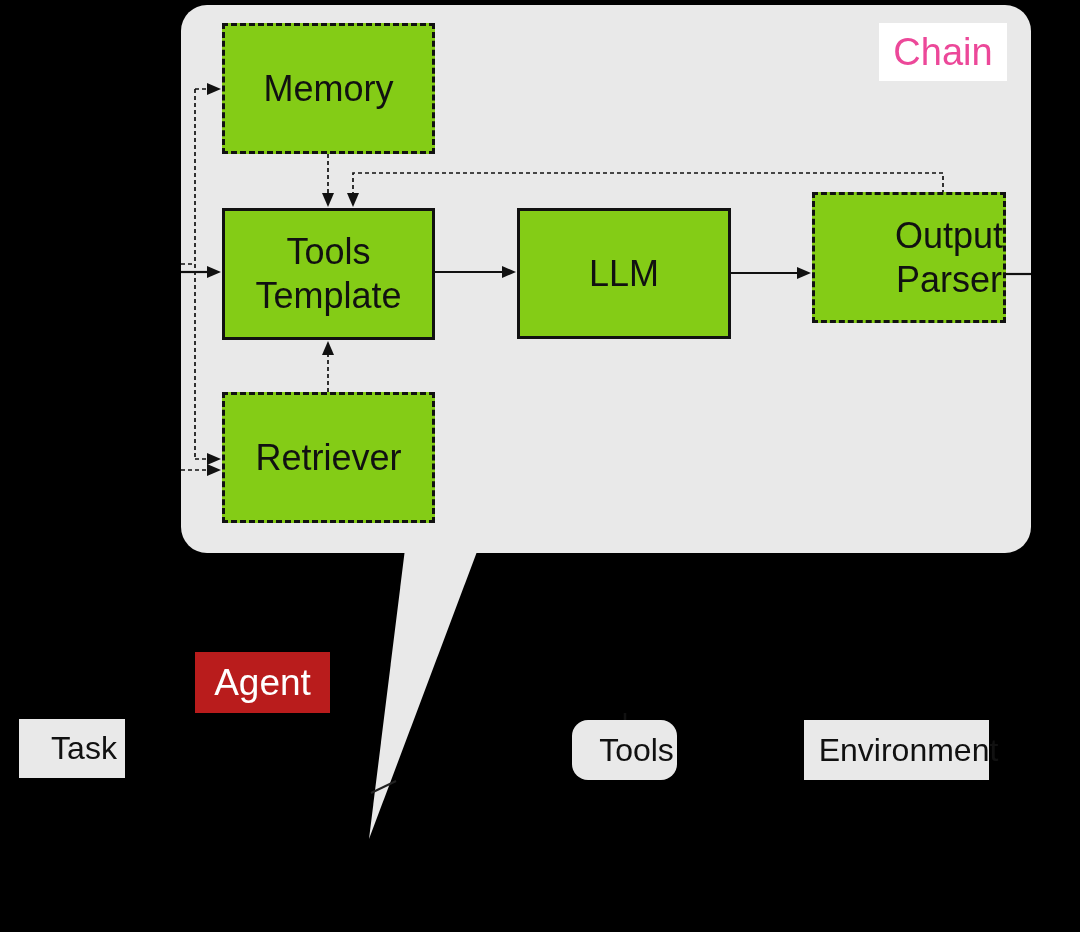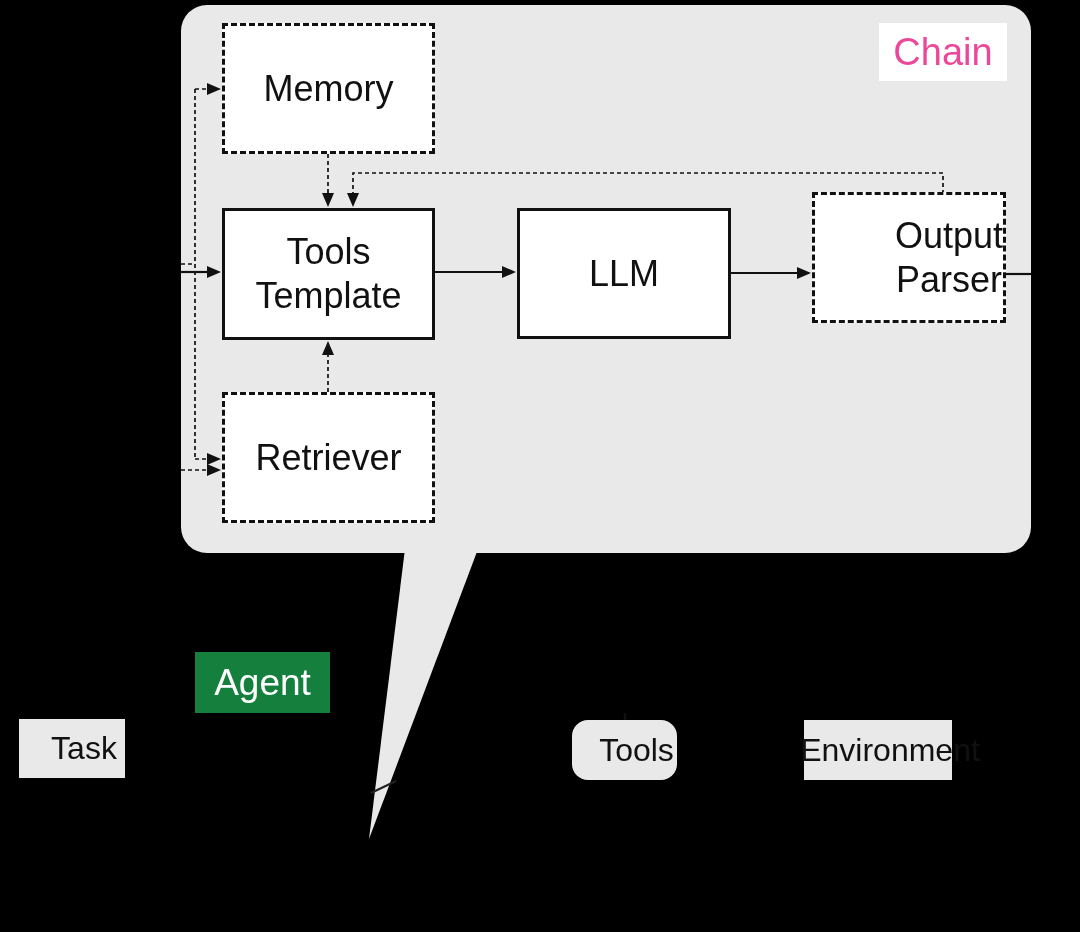--- a/index.html
+++ b/index.html
@@ -22,21 +22,21 @@
   svg.overlay {
     position: absolute; left: 0; top: 0;
     width: 1080px; height: 932px;
     pointer-events: none;
   }
 
   .node {
     position: absolute;
     display: flex; align-items: center; justify-content: center;
     text-align: center;
-    background: #ffffff;
+    background: #84cc16;
     color: #111111;
     font-size: 36px;
     line-height: 1.22;
     white-space: pre-line;
   }
   .node.solid  { border: 3px solid #111111; }
   .node.dashed { border: 3px dashed #111111; }
 
   .node-memory          { left: 222px; top: 23px;  width: 213px; height: 131px; }
   .node-prompt-template { left: 222px; top: 208px; width: 213px; height: 132px; }
@@ -49,36 +49,36 @@
     left: 879px; top: 23px; width: 128px; height: 58px;
     background: #ffffff;
     color: #ec4899;
     font-size: 38px;
     display: flex; align-items: center; justify-content: center;
   }
 
   .agent-box {
     position: absolute;
     left: 195px; top: 652px; width: 135px; height: 61px;
-    background: #15803d;
+    background: #b91c1c;
     color: #ffffff;
     font-size: 37px;
     display: flex; align-items: center; justify-content: center;
   }
 
   .bottom-box {
     position: absolute;
     background: #e9e9e9;
     color: #111111;
     font-size: 32px;
     display: flex; align-items: center; justify-content: center; padding-left: 24px;
   }
   .box-task        { left: 19px;  top: 719px; width: 106px; height: 59px; }
   .box-tools       { left: 572px; top: 720px; width: 105px; height: 60px; border-radius: 16px; }
-  .box-environment { left: 804px; top: 720px; width: 148px; height: 60px; }
+  .box-environment { left: 804px; top: 720px; width: 185px; height: 60px; }
 </style>
 </head>
 <body>
 
 <div class="stage">
 
   <div class="chain-container"></div>
 
   <svg class="overlay" viewBox="0 0 1080 932" xmlns="http://www.w3.org/2000/svg">
 

